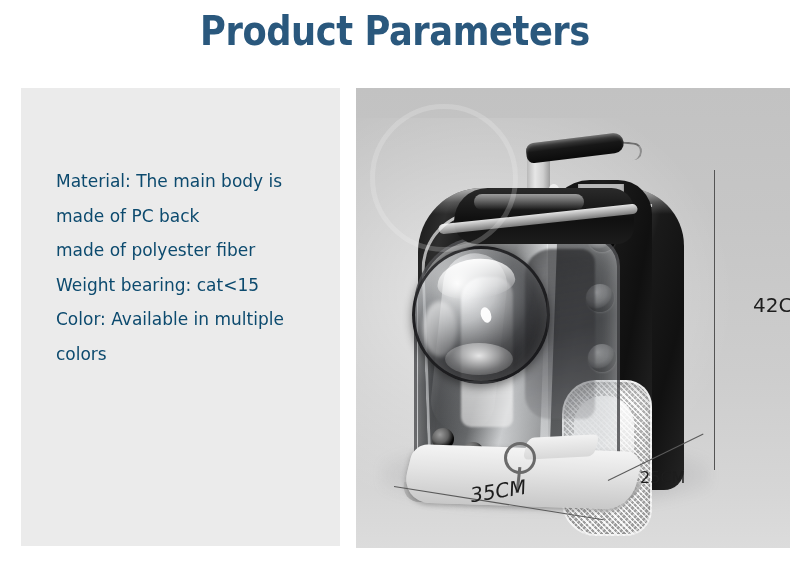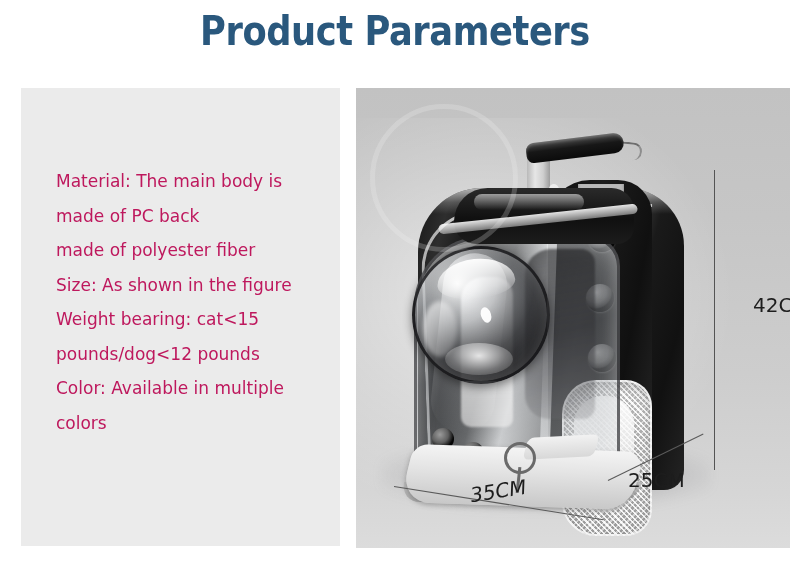--- a/index.html
+++ b/index.html
@@ -45,21 +45,21 @@
   }
   .spec-list {
     position: absolute;
     left: 35px;
     top: 76px;
     width: 268px;
   }
   .spec-line {
     font-size: 17px;
     line-height: 34.5px;
-    color: #be185d;
+    color: #0c4a6e;
     font-family: "DejaVu Sans", sans-serif;
     white-space: pre;
   }
 
   
   .photo-panel {
     position: absolute;
     left: 356px;
     top: 88px;
     width: 434px;
@@ -487,23 +487,23 @@
     margin-left: 33px;
   }
   .dim-35 {
     left: 114px;
     top: 391px;
     font-size: 20px;
     font-style: italic;
     transform: rotate(-9deg);
   }
   .dim-25 {
-    left: 272px;
+    left: 284px;
     top: 380px;
-    font-size: 20px;
+    font-size: 16px;
   }
   .dim-line-35 {
     position: absolute;
     left: 38px;
     top: 398px;
     width: 212px;
     height: 1px;
     background: #5a5a5a;
     transform: rotate(9deg);
     transform-origin: left center;
@@ -524,23 +524,21 @@
 </head>
 <body>
 
 <div class="title">Product Parameters</div>
 
 <div class="spec-panel">
   <div class="spec-list">
     <div class="spec-line">Material: The main body is</div>
     <div class="spec-line">made of PC back</div>
     <div class="spec-line">made of polyester fiber</div>
-    <div class="spec-line">Size: As shown in the figure</div>
     <div class="spec-line">Weight bearing: cat&lt;15</div>
-    <div class="spec-line">pounds/dog&lt;12 pounds</div>
     <div class="spec-line">Color: Available in multiple</div>
     <div class="spec-line">colors</div>
   </div>
 </div>
 
 <div class="photo-panel">
 
   <div class="backdrop-glow"></div>
   <div class="floor-shadow"></div>
 

